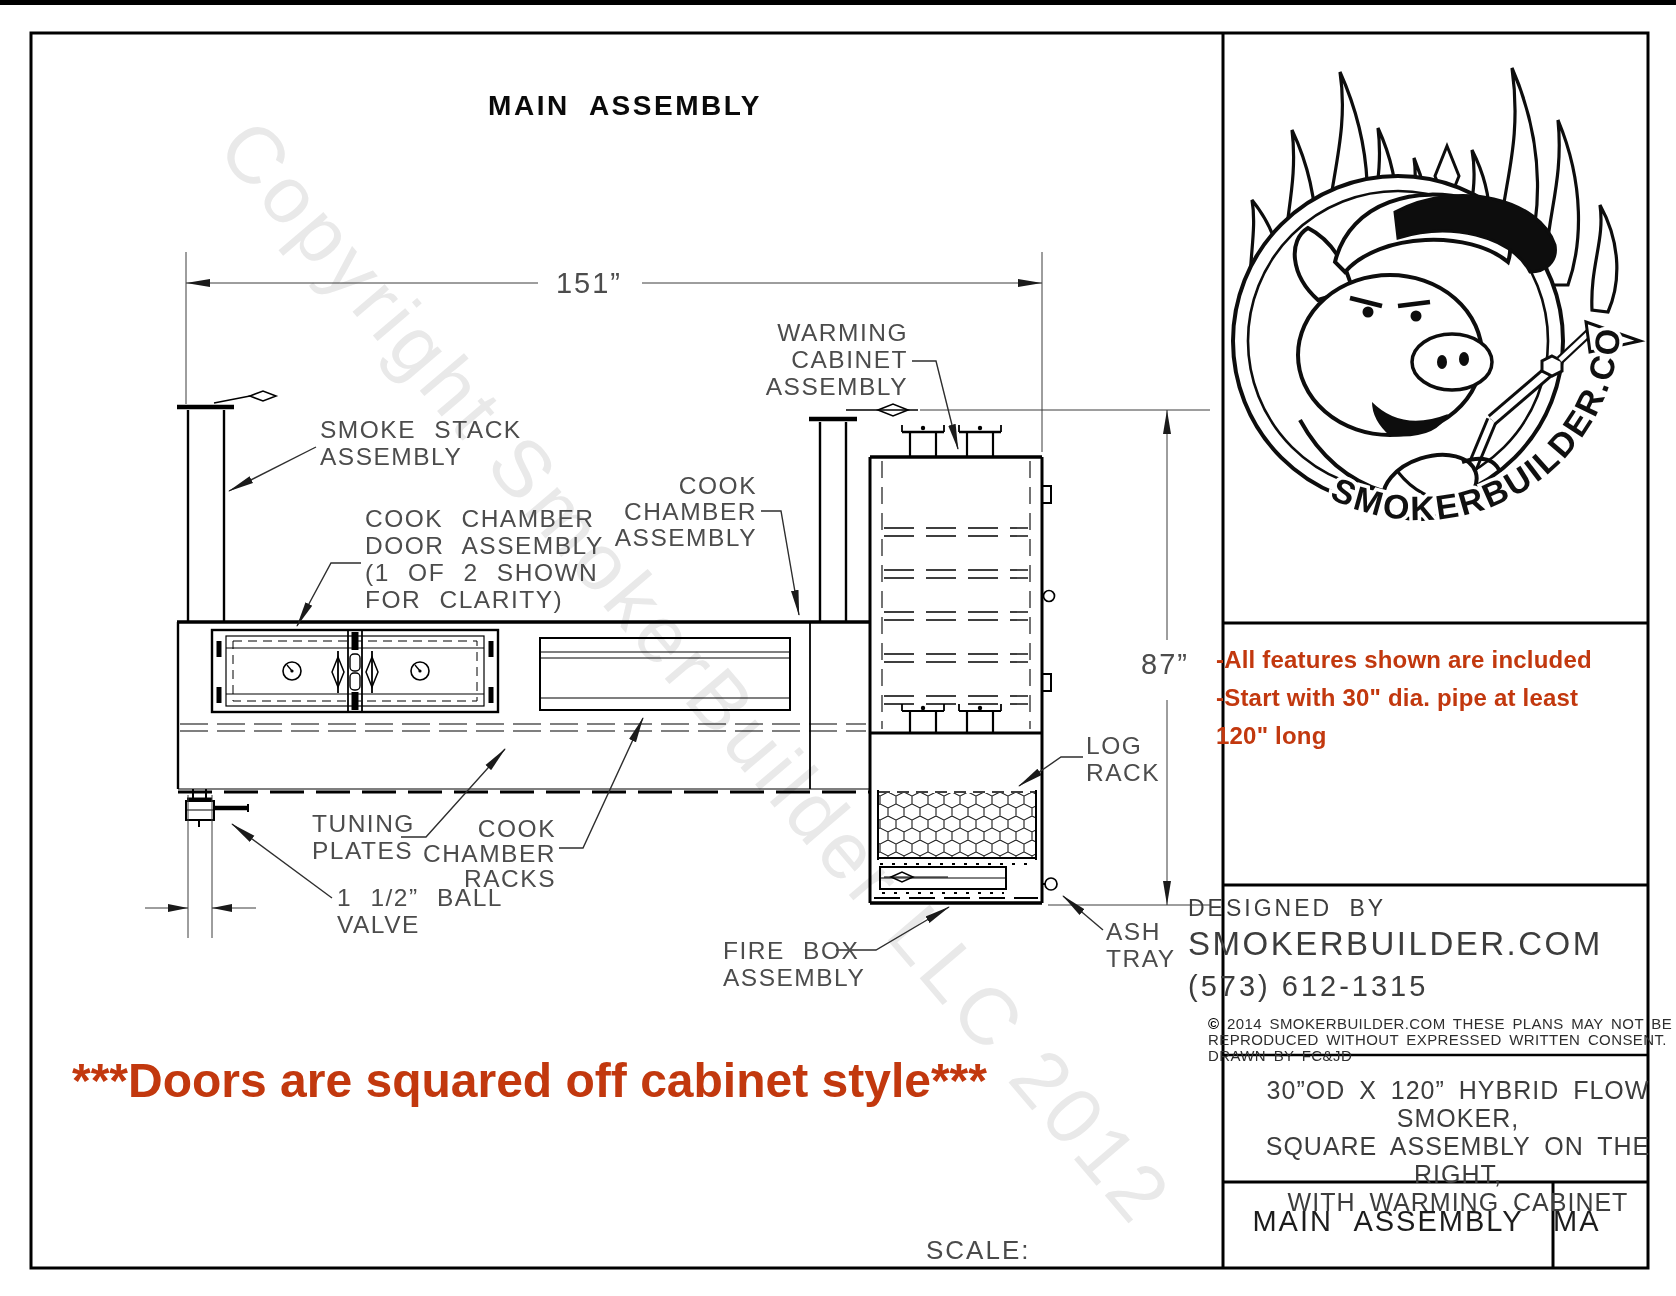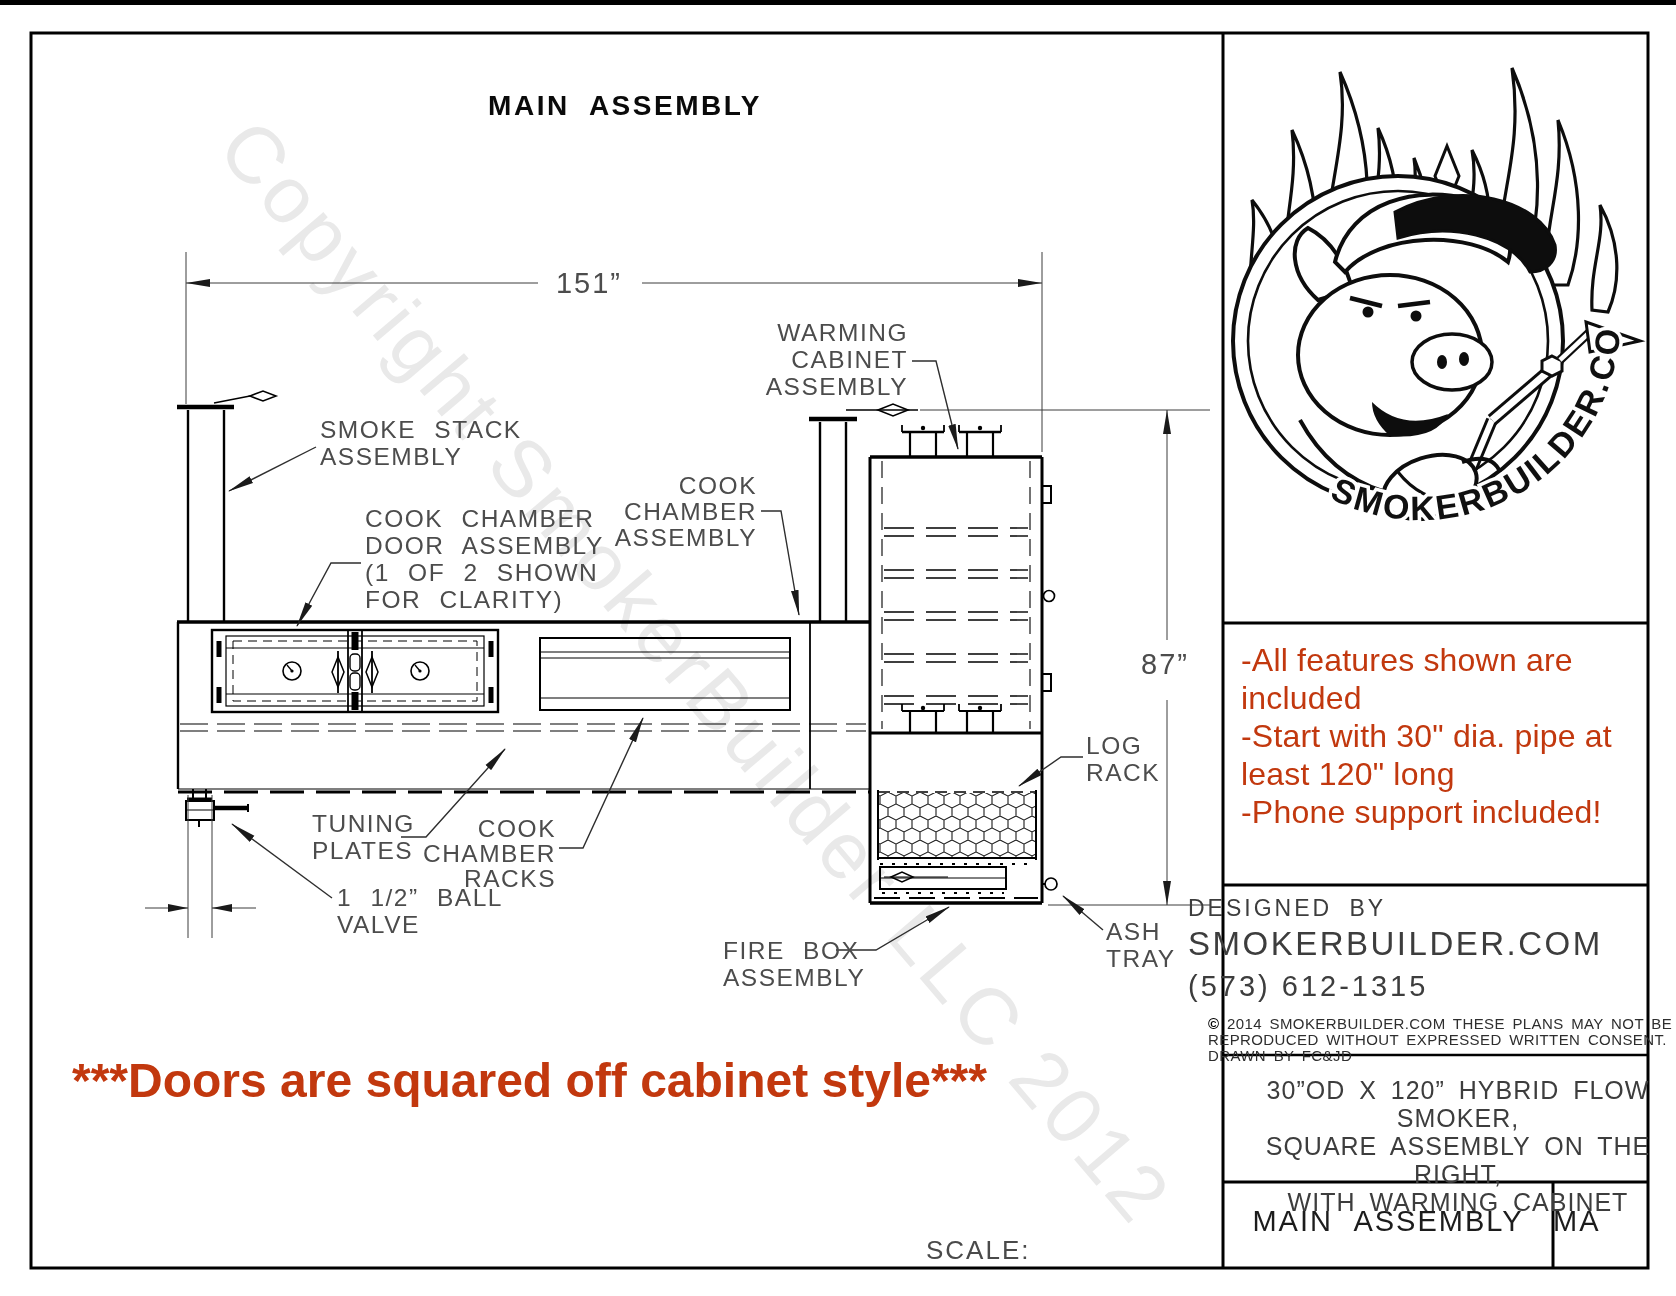--- a/index.html
+++ b/index.html
@@ -14,21 +14,21 @@
   .t-dim{font-family:"Liberation Sans",sans-serif;font-size:29px;fill:#4c4c4c;letter-spacing:2px;}
   .t-scale{font-family:"Liberation Sans",sans-serif;font-size:26px;fill:#4a4a4a;letter-spacing:2px;}
   .t-title{font-family:"Liberation Sans",sans-serif;font-size:28px;font-weight:bold;fill:#0a0a0a;
            letter-spacing:2.5px;word-spacing:10px;}
   .t-wm{font-family:"Liberation Sans",sans-serif;font-size:80px;fill:#e9e9e9;letter-spacing:5px;}
   .t-logo{font-family:"Liberation Sans",sans-serif;font-size:34px;font-weight:bold;fill:#101010;
           letter-spacing:2.5px;stroke:#ffffff;stroke-width:7px;paint-order:stroke;}
   .htext{position:absolute;color:#3d3d3d;}
   .banner{position:absolute;left:72px;top:1053px;font-size:48px;font-weight:bold;
           white-space:nowrap;letter-spacing:0;}
-  .features{position:absolute;left:1241px;top:641px;width:404px;font-size:32px;font-weight:normal;
+  .features{position:absolute;left:1216px;top:641px;width:404px;font-size:24px;font-weight:bold;
             line-height:38px;letter-spacing:0.2px;}
   .designed{position:absolute;left:1188px;top:889px;width:497px;text-align:left;}
   .d1{font-size:23px;letter-spacing:3px;word-spacing:8px;margin-top:6px;}
   .d2{font-size:33px;letter-spacing:2.5px;word-spacing:8px;margin-top:3px;}
   .d3{font-size:29px;letter-spacing:3px;margin-top:7px;}
   .cop{font-size:15px;line-height:16px;letter-spacing:0.4px;word-spacing:3px;margin-top:13px;color:#2e2e2e;margin-left:20px;}
   .copsym{font-weight:bold;font-size:15px;color:#000;}
   .desc{position:absolute;left:1224px;top:1076px;width:468px;text-align:center;
         font-size:25px;line-height:28px;letter-spacing:1px;word-spacing:6px;}
   .sheettitle{position:absolute;left:1223px;top:1205px;width:330px;text-align:center;
@@ -344,21 +344,20 @@
       <textPath href="#arcp">SMOKERBUILDER.COM</textPath>
     </text>
   </g>
 </svg>
 
   <div class="banner" style="color:#C2380E">***Doors are squared off cabinet style***</div>
 
   <div class="features" style="color:#C2380E">
     <div>-All features shown are included</div>
     <div>-Start with 30" dia. pipe at least 120" long</div>
-    <div>-Phone support included!</div>
   </div>
 
   <div class="designed">
     <div class="htext d1" style="position:static">DESIGNED BY</div>
     <div class="htext d2" style="position:static">SMOKERBUILDER.COM</div>
     <div class="htext d3" style="position:static">(573) 612-1315</div>
     <div class="cop">
       <div><span class="copsym">©</span>&nbsp;<span>2014 SMOKERBUILDER.COM THESE PLANS MAY NOT BE</span></div>
       <div>REPRODUCED WITHOUT EXPRESSED WRITTEN CONSENT.</div>
       <div>DRAWN BY FC&amp;JD</div>

